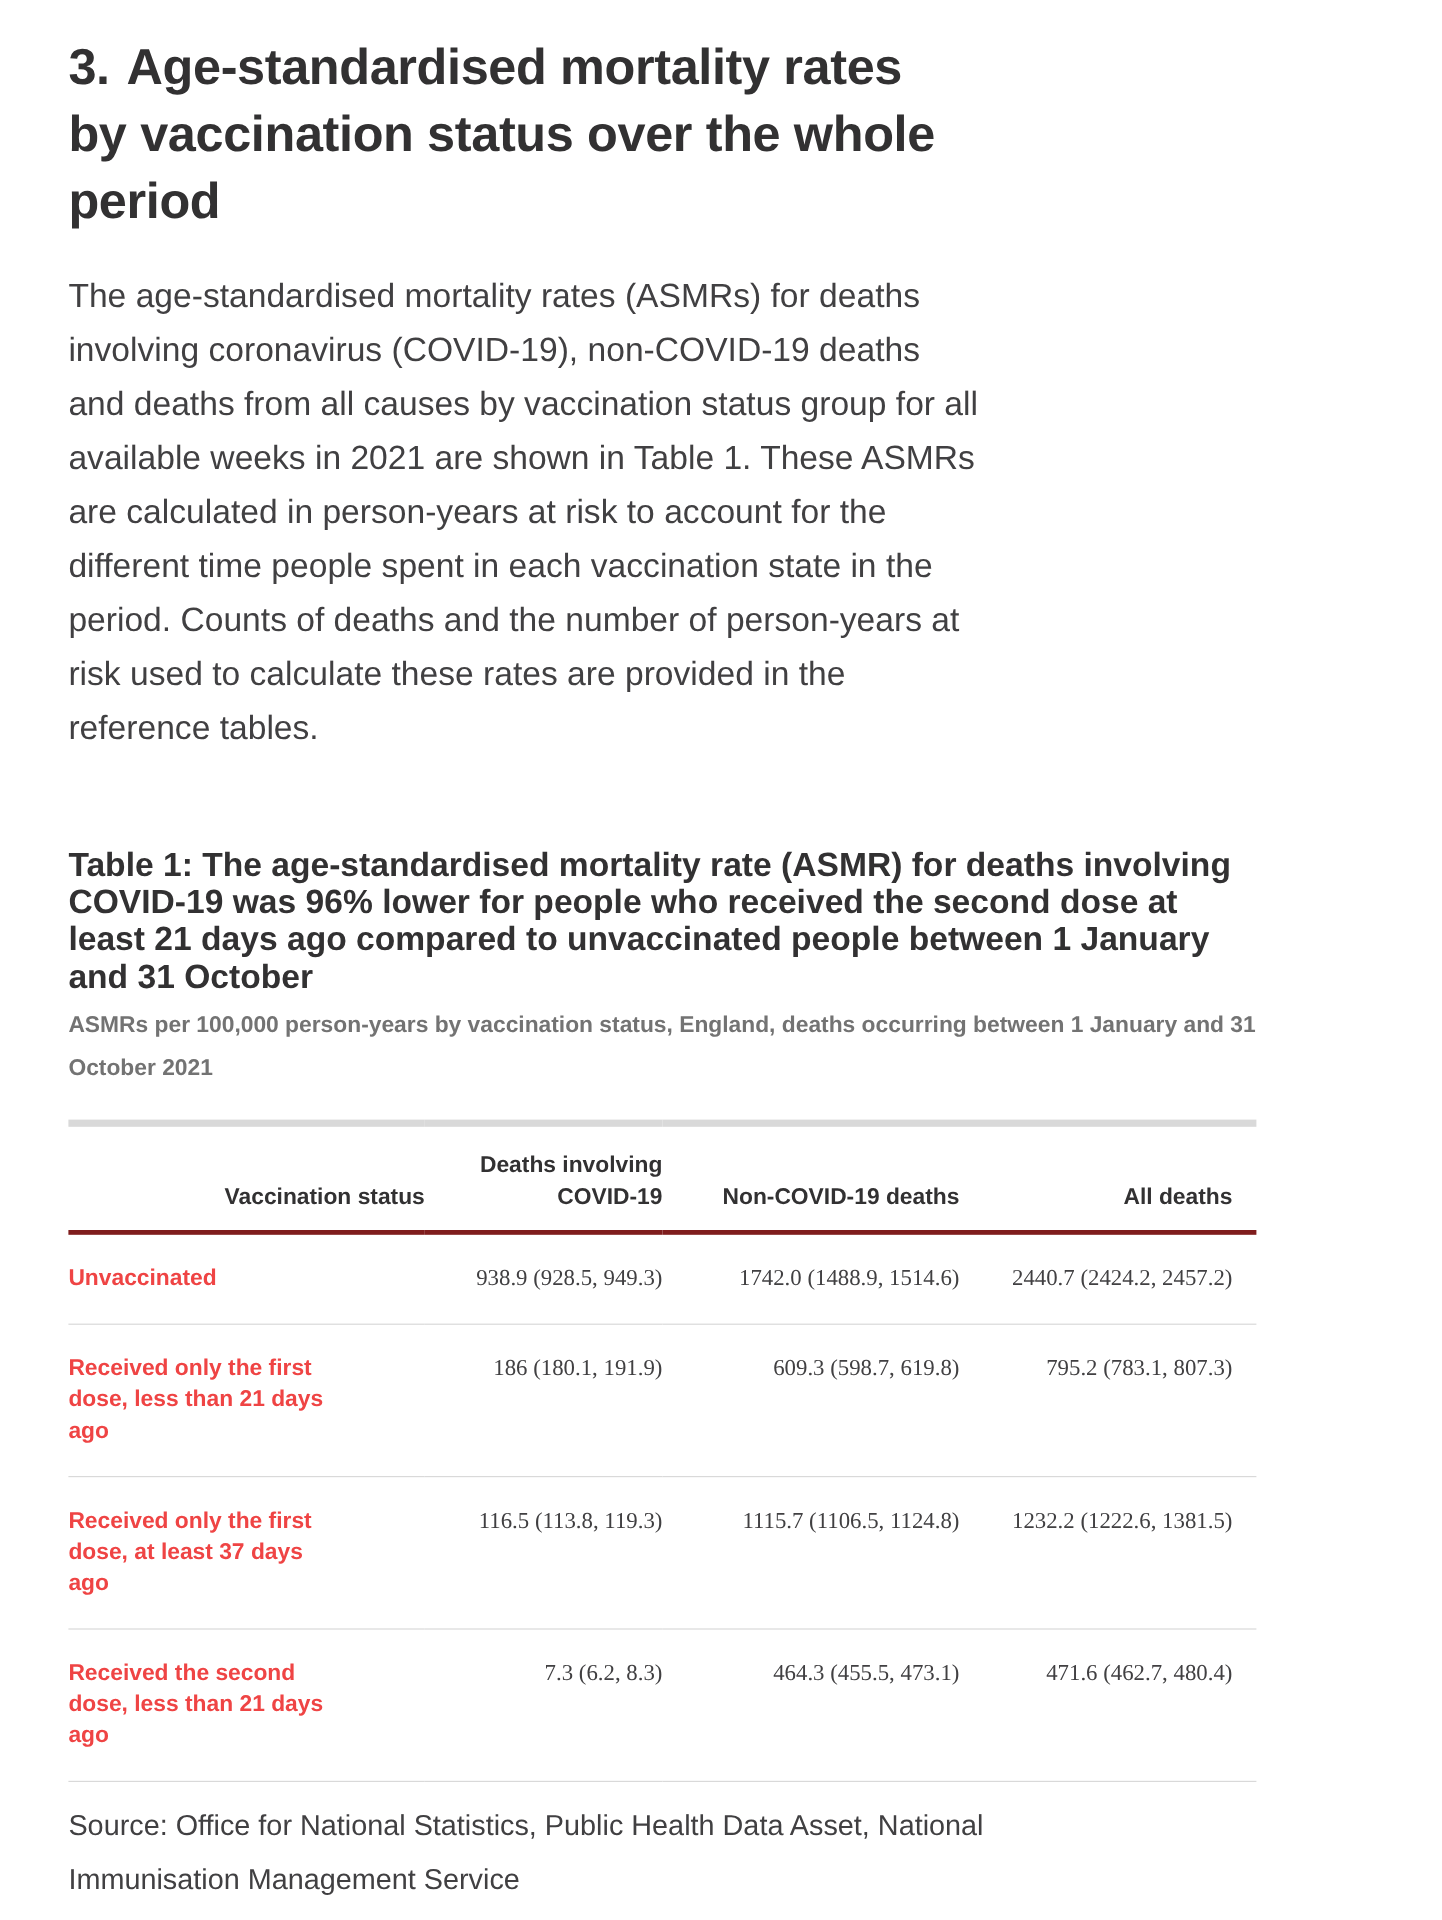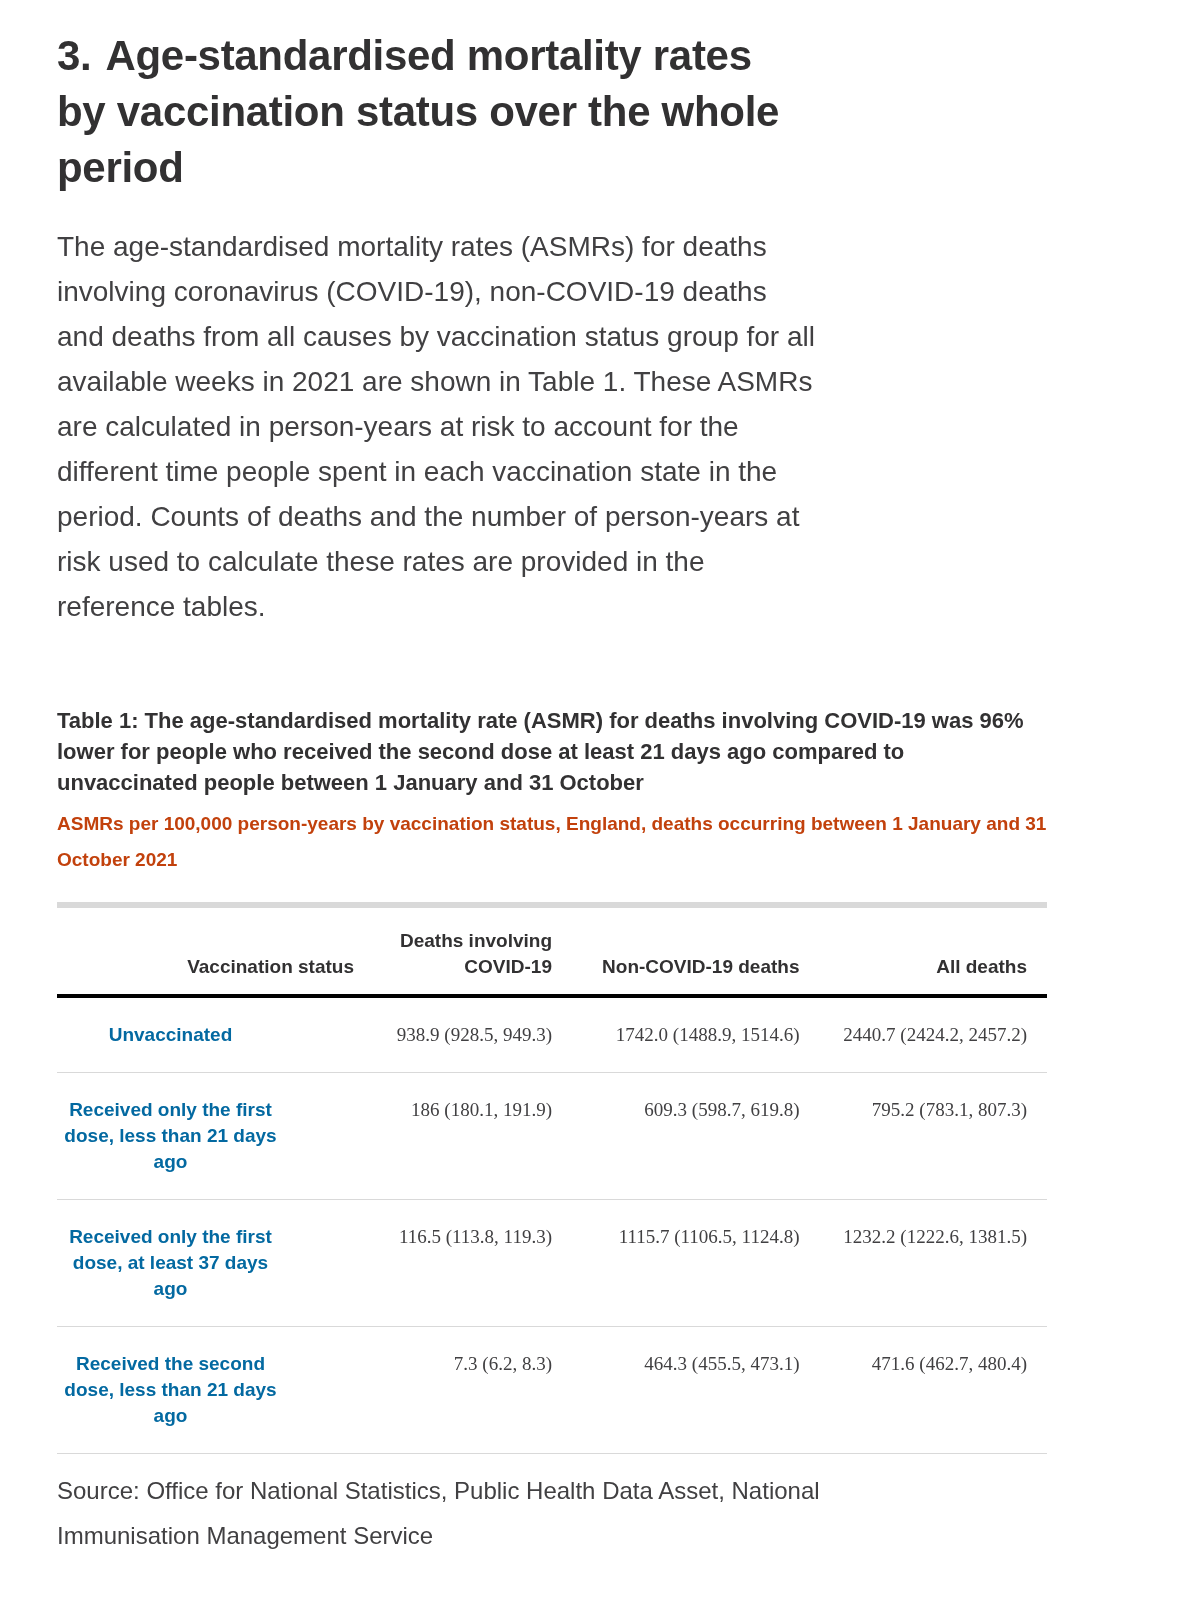--- a/index.html
+++ b/index.html
@@ -25,59 +25,59 @@
   h1.section-heading .section-number { margin-right: 14px; }
 
   p.intro {
     font-size: 28px;
     line-height: 45px;
     margin: 0 0 76px 0;
     max-width: 758px;
   }
 
   h2.table-title {
-    font-size: 22px;
+    font-size: 28px;
     line-height: 31px;
     font-weight: 700;
     color: #323132;
     margin: 0 0 8px 0;
   }
   p.table-subtitle {
     font-size: 19px;
     line-height: 36px;
     font-weight: 700;
-    color: #c2410c;
+    color: #737373;
     margin: 0 0 24px 0;
   }
 
   table.asmr-table {
     width: 100%;
     border-collapse: collapse;
     table-layout: fixed;
     border-top: 6px solid #d9d9d9;
     font-size: 19px;
   }
   table.asmr-table thead th {
     vertical-align: bottom;
     padding: 20px 0 14px 0;
-    border-bottom: 4px solid #000000;
+    border-bottom: 4px solid #7f1d1d;
     font-weight: 700;
     color: #323132;
     line-height: 26px;
   }
   th.col-label { text-align: right; padding-right: 60px; margin-left: 38px; }
   .col-num { text-align: right; }
   table.asmr-table thead th:last-child,
   table.asmr-table tbody td:last-child { padding-right: 20px; }
 
   table.asmr-table tbody tr { border-bottom: 1px solid #d9d9d9; }
   table.asmr-table tbody th.row-label {
-    text-align: center;
+    text-align: left;
     font-weight: 700;
-    color: #0369a1;
+    color: #ef4444;
     padding: 24px 70px 24px 0;
     vertical-align: top;
     line-height: 26px;
   }
   table.asmr-table tbody td {
     text-align: right;
     vertical-align: top;
     padding: 24px 0;
     line-height: 26px;
     color: #414042;

